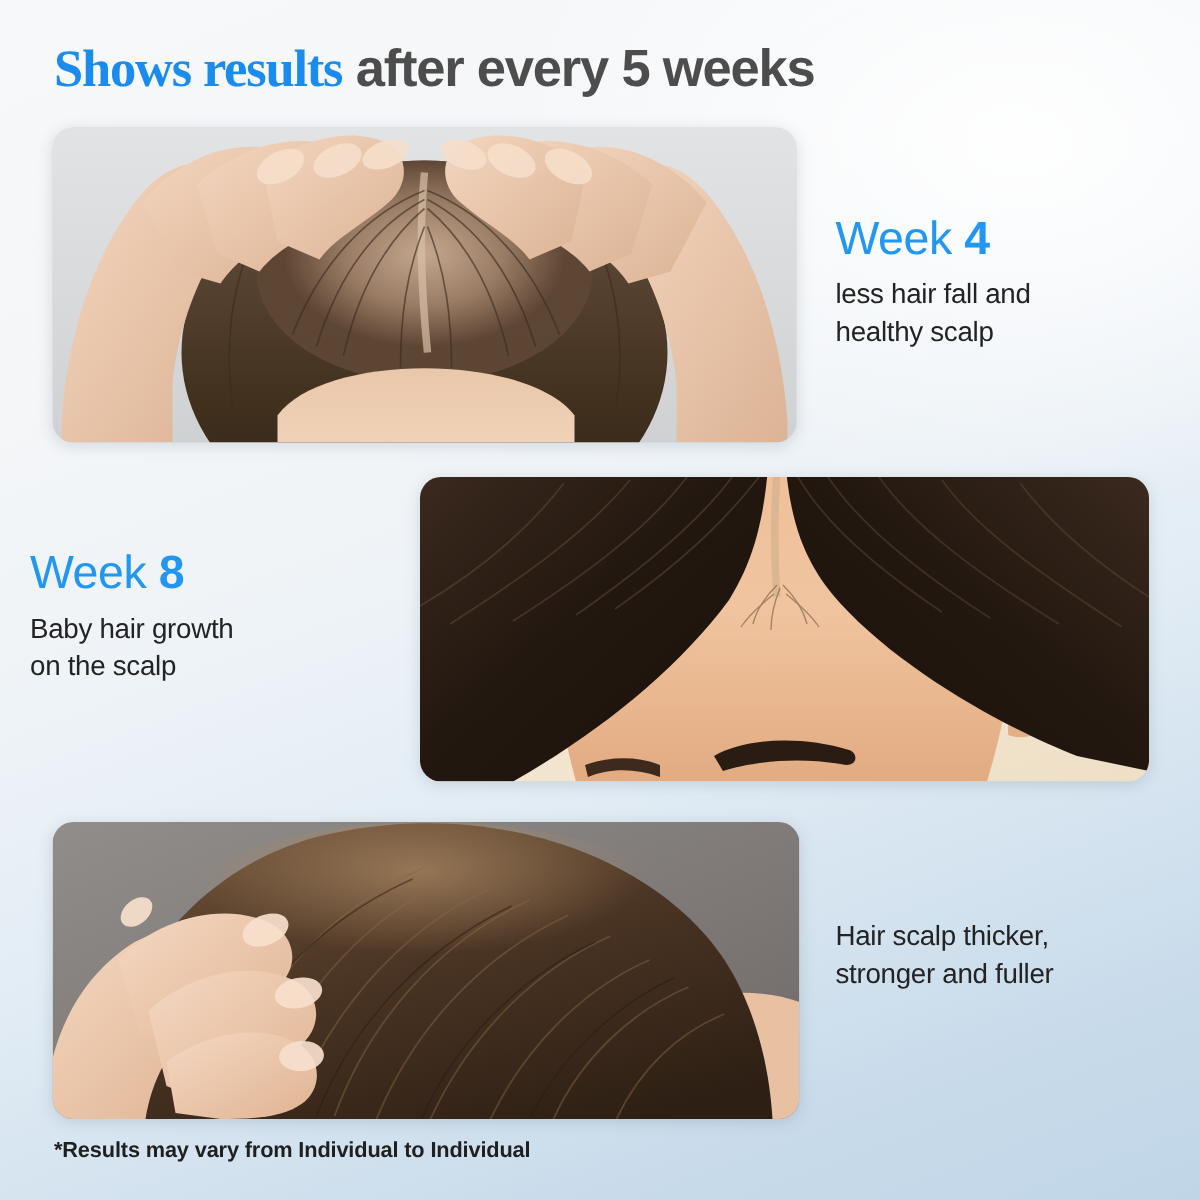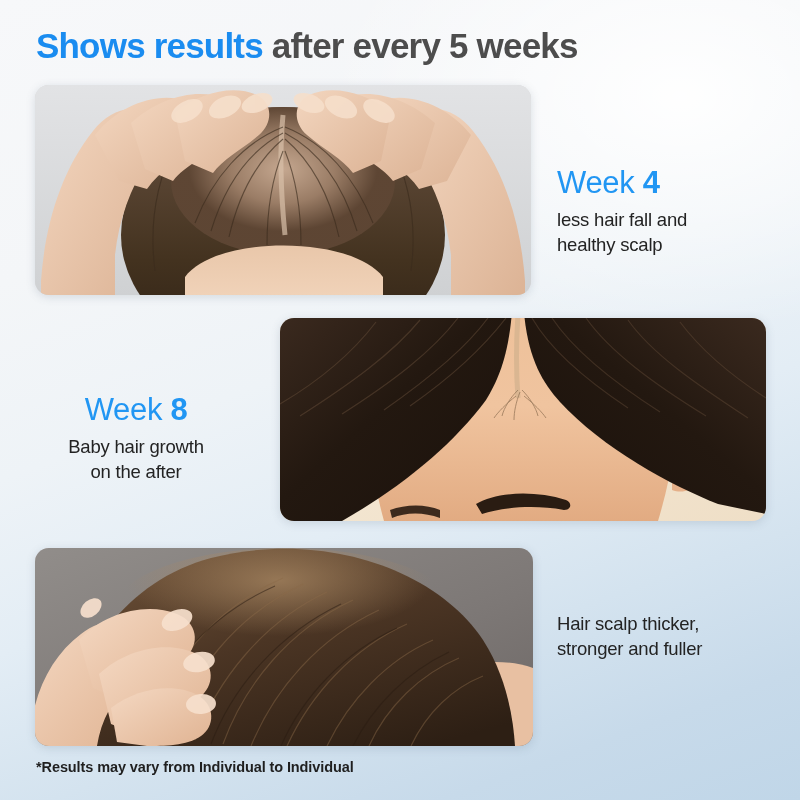--- a/index.html
+++ b/index.html
@@ -46,21 +46,21 @@
   .heading {
     position: absolute;
     left: 36px;
     top: 25px;
     font-size: 35px;
     font-weight: bold;
     letter-spacing: -0.8px;
     line-height: 42px;
     white-space: nowrap;
   }
-  .heading .hl { color: #1a8cf0; }
+  .heading .hl { color: #1a8cf0; font-family: Liberation Serif, serif; }
   .heading .rest { color: #4d4d4d; }
 
   
   .card {
     position: absolute;
     border-radius: 14px;
     overflow: hidden;
     box-shadow: 0 2px 10px rgba(70,90,110,0.18);
     background: #d8d8d8;
   }
@@ -88,22 +88,22 @@
   .caption .week .num { font-weight: bold; }
   .caption .desc {
     margin-top: 6px;
     font-size: 18.5px;
     line-height: 25px;
     color: #232323;
     letter-spacing: -0.2px;
     white-space: pre-line;
   }
 
-  #caption-week4  { left: 557px; top: 141px; text-align: left; width: 230px; margin-top: 24px; }
-  #caption-week8  { left: 20px;  top: 392px; text-align: center; width: 232px; }
+  #caption-week4  { left: 557px; top: 141px; text-align: left; width: 230px; }
+  #caption-week8  { left: 20px;  top: 364px; text-align: left; width: 232px; }
   #caption-week12 { left: 557px; top: 605px; text-align: left; width: 235px; }
 
   
   .footnote {
     position: absolute;
     left: 36px;
     top: 758px;
     font-size: 14.5px;
     line-height: 18px;
     color: #1f1f1f;
@@ -266,21 +266,21 @@
 
         <path d="M196 186 C216 174 254 172 286 182 C292 184 292 192 284 192 C252 186 220 190 202 196 Z" fill="#2a1c12"></path>
         <path d="M110 192 C126 186 146 186 160 192 L160 200 C144 194 126 194 112 200 Z" fill="#2a1c12" opacity="0.9"></path>
       </svg>
     </div>
   </div>
 
   <div class="caption" id="caption-week8">
     <div class="week"><span>Week </span><span class="num">8</span></div>
     <div class="desc">Baby hair growth
-on the after</div>
+on the scalp</div>
   </div>
 
   <div class="card" id="card-week12">
     <div class="photo">
       <svg viewBox="0 0 498 198" preserveAspectRatio="xMidYMid slice" aria-hidden="true">
         <defs>
           <linearGradient id="p3bg" x1="0" y1="0" x2="1" y2="1">
             <stop offset="0%" stop-color="#918d8a"></stop>
             <stop offset="60%" stop-color="#7d7876"></stop>
             <stop offset="100%" stop-color="#6d6765"></stop>

